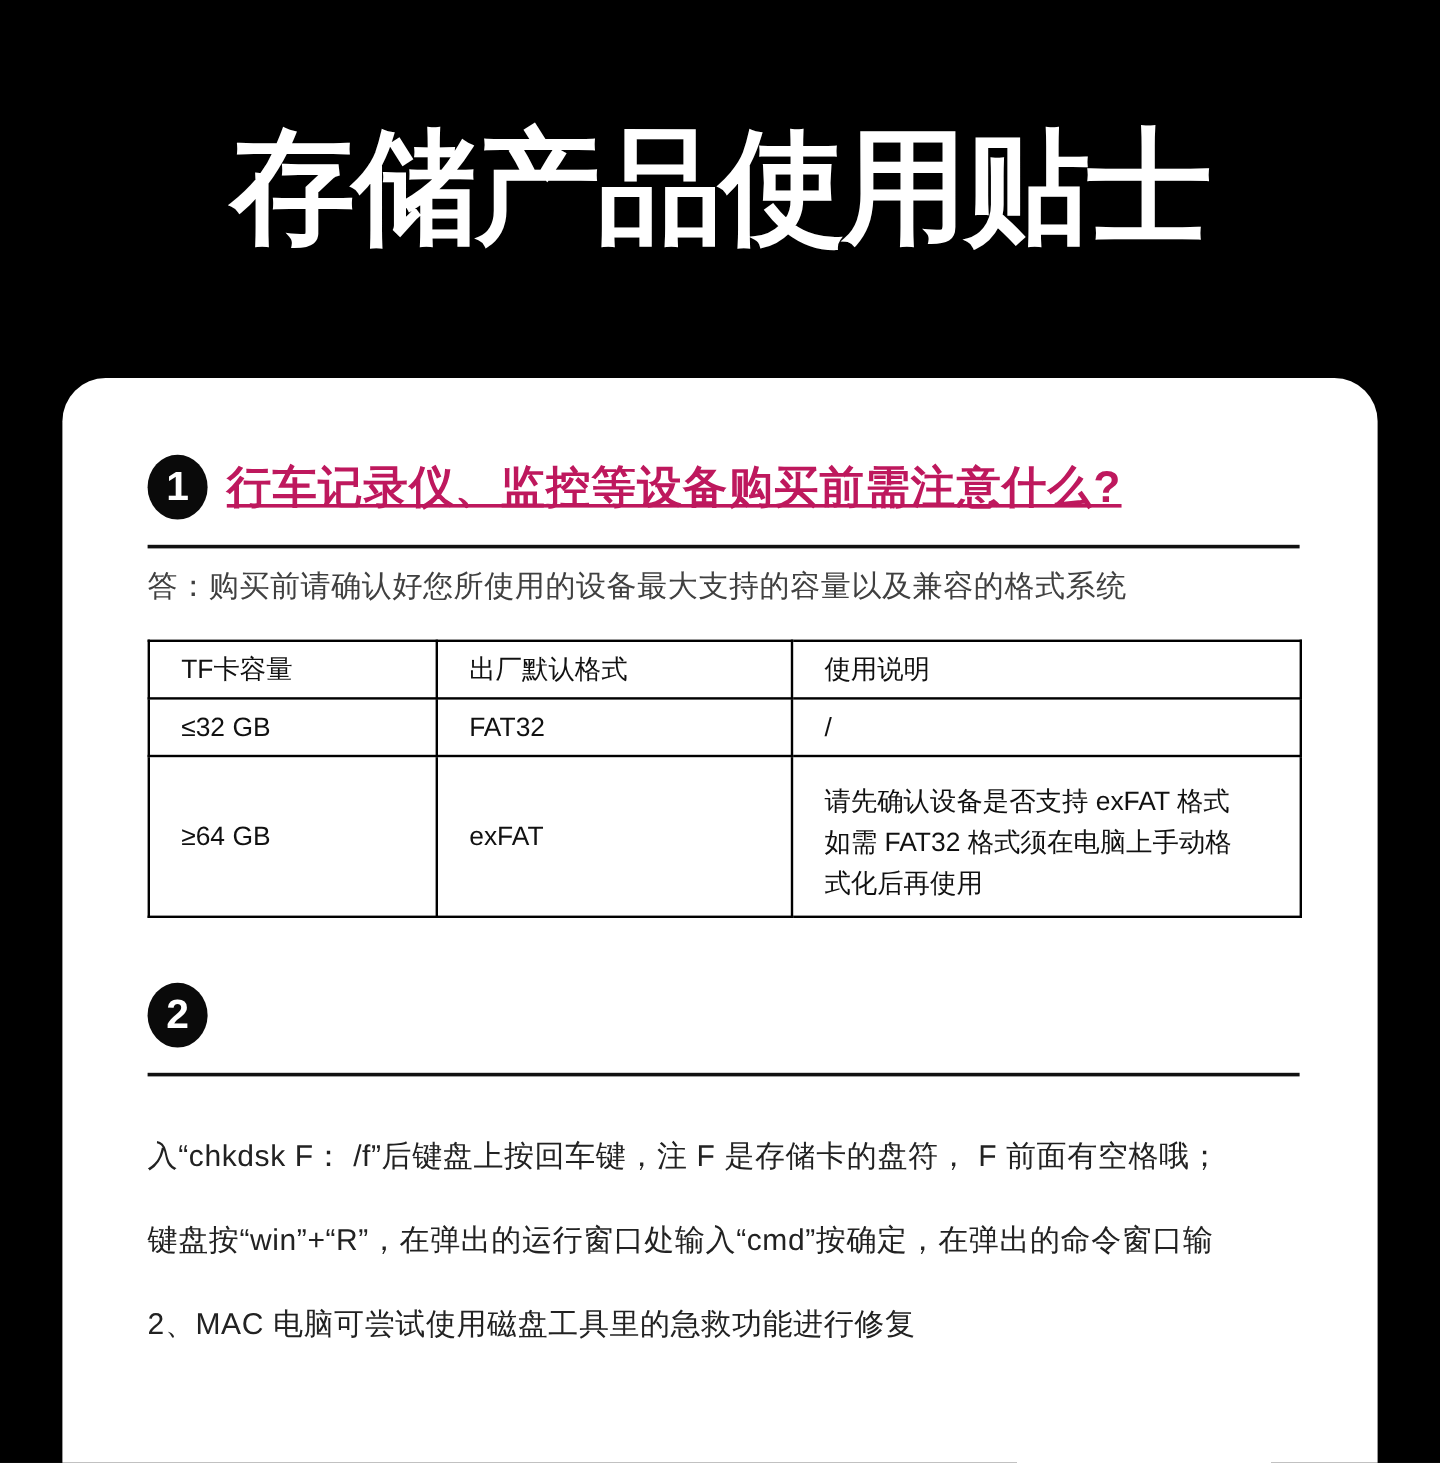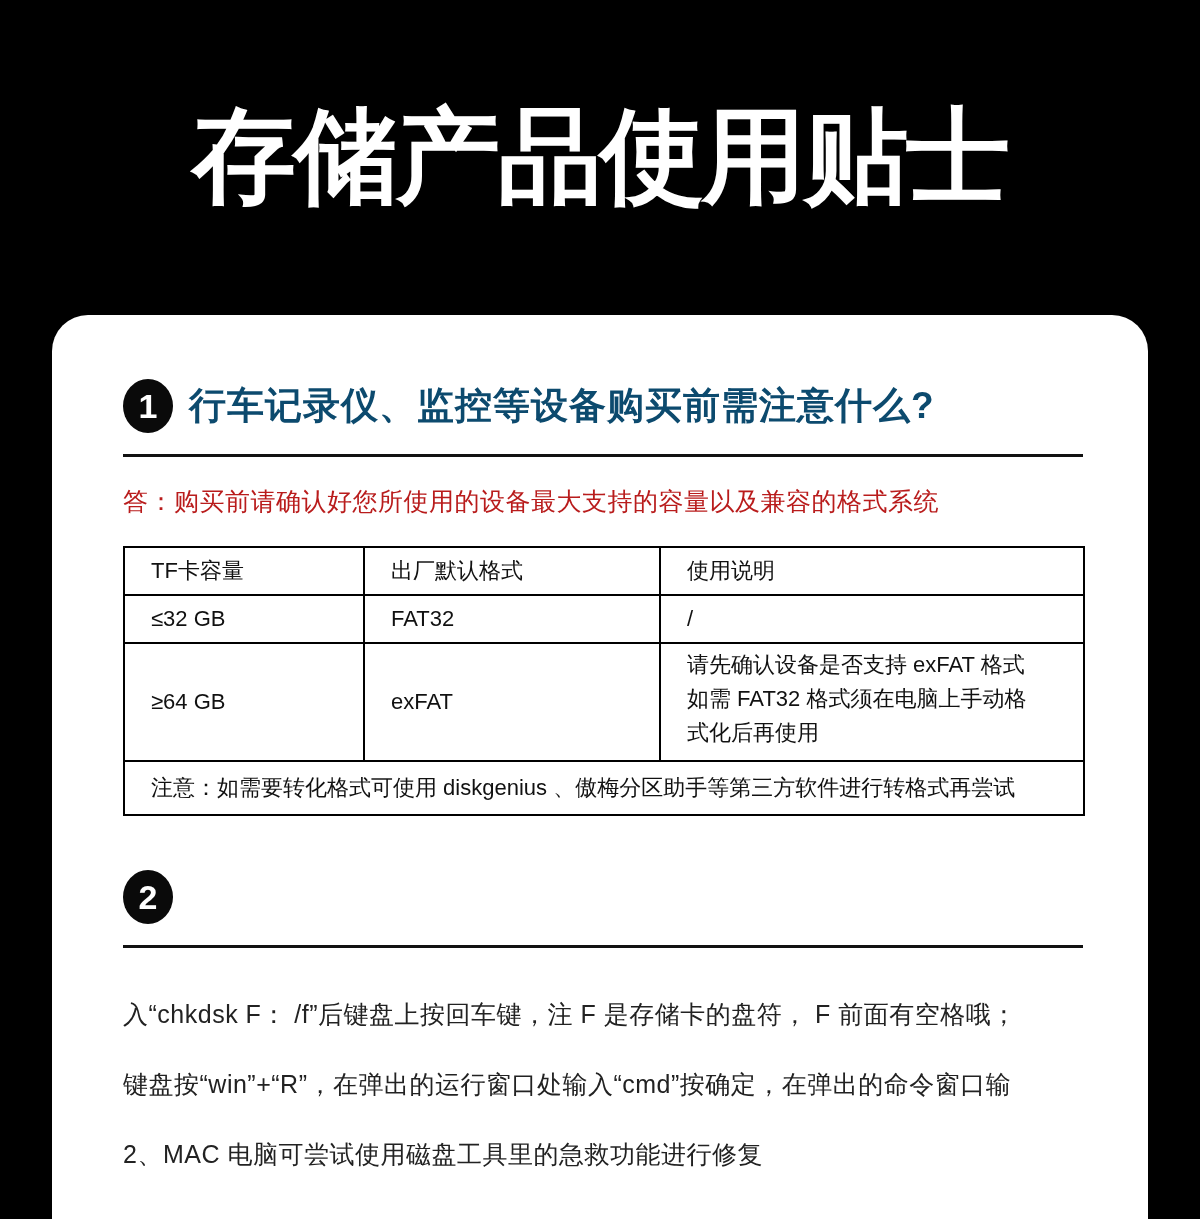--- a/index.html
+++ b/index.html
@@ -41,35 +41,36 @@
     width: 50px; height: 54px;
     background: #0a0a0a;
     border-radius: 50%;
     color: #ffffff;
     display: flex; align-items: center; justify-content: center;
     font-size: 34px; font-weight: 800;
   }
   .section-title {
     font-size: 37px;
     font-weight: 800;
-    color: #0c4a6e;
+    color: #be185d;
     letter-spacing: 1px;
     white-space: nowrap;
+    text-decoration: underline;
   }
   .rule {
     height: 3px;
     background: #111111;
     margin-top: 21px;
     width: 960px;
   }
   
   .answer {
-    margin-top: 28px;
+    margin-top: 15px;
     font-size: 25px;
-    color: #b91c1c;
+    color: #404040;
     letter-spacing: 0.5px;
     white-space: nowrap;
   }
   
   table.format-table {
     margin-top: 28px;
     width: 960px;
     border-collapse: collapse;
     table-layout: fixed;
     font-size: 22px;
@@ -82,21 +83,21 @@
     vertical-align: middle;
     padding: 0 10px 0 26px;
   }
   .format-table tr.hdr  th { height: 48px; }
   .format-table tr.r1   td { height: 48px; }
   .format-table tr.r2   td { height: 98px; }
   .format-table tr.note td { height: 54px; }
   .format-table td.pre {
     white-space: pre-line;
     line-height: 34px;
-    padding-top: 4px; padding-bottom: 10px; border-radius: 11px;
+    padding-top: 20px; padding-bottom: 10px; border-radius: 11px;
   }
   
   .paragraphs { margin-top: 12px; }
   .para {
     margin-top: 37px;
     font-size: 25px;
     color: #222222;
     letter-spacing: 0.5px;
     white-space: nowrap;
   }
@@ -136,23 +137,20 @@
         <td>FAT32</td>
         <td>/</td>
       </tr>
       <tr class="r2">
         <td>≥64 GB</td>
         <td>exFAT</td>
         <td class="pre">请先确认设备是否支持 exFAT 格式
 如需 FAT32 格式须在电脑上手动格
 式化后再使用</td>
       </tr>
-      <tr class="note">
-        <td colspan="3">注意：如需要转化格式可使用 diskgenius 、傲梅分区助手等第三方软件进行转格式再尝试</td>
-      </tr>
     </tbody>
   </table>
 
   <div class="section-header second">
     <span class="num-circle">2</span>
   </div>
   <div class="rule"></div>
 
   <div class="paragraphs">
     <p class="para">入“chkdsk F： /f”后键盘上按回车键，注 F 是存储卡的盘符， F 前面有空格哦；</p>

